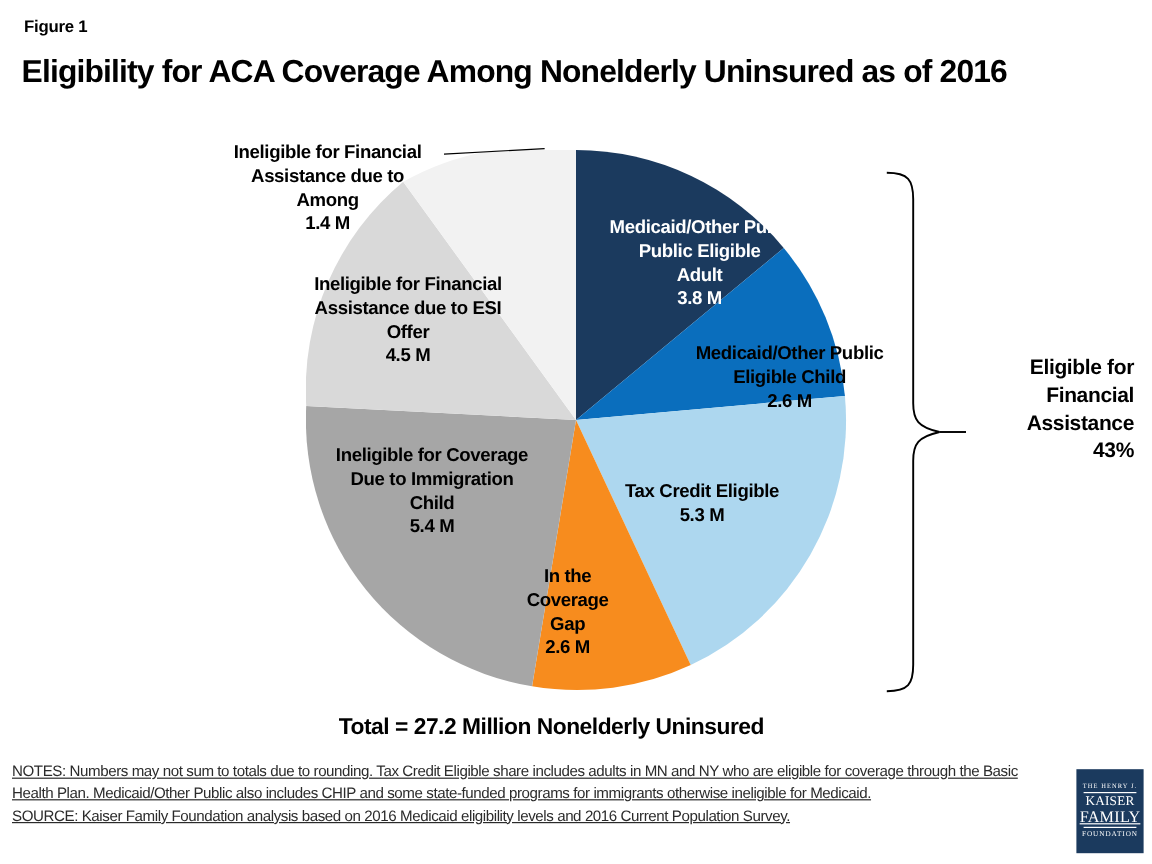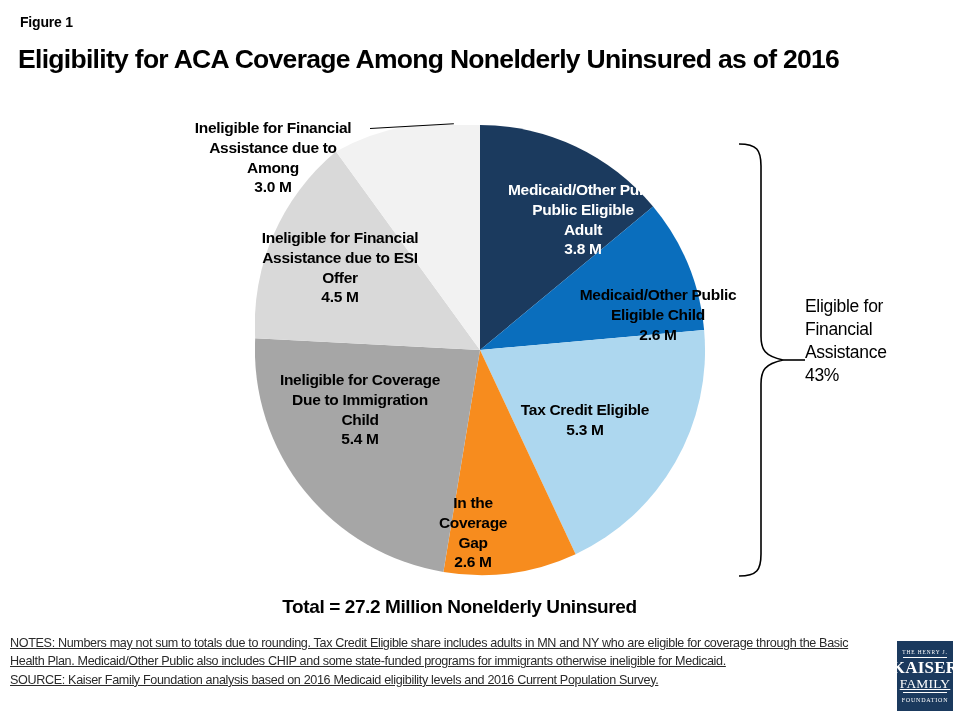--- a/index.html
+++ b/index.html
@@ -35,22 +35,22 @@
   }
   .slice-label.white { color:#ffffff; }
 
   
   .leader {
     position:absolute; background:#000; height:1px;
   }
 
   .brace-label {
     position:absolute; left:805px; top:195px; width:140px;
-    font-size:17.5px; font-weight:normal; line-height:1.32;
-    text-align:left; letter-spacing:-0.3px;
+    font-size:17.5px; font-weight:bold; line-height:1.32;
+    text-align:right; letter-spacing:-0.3px;
   }
 
   .total-line {
     position:absolute; left:0; top:596px; width:919px;
     text-align:center; font-size:19px; font-weight:bold;
     letter-spacing:-0.4px;
   }
 
   
   .notes {
@@ -65,21 +65,21 @@
     position:absolute; left:897px; top:641px;
     width:56px; height:70px;
     background:#1b3a5e; color:#ffffff;
     display:flex; flex-direction:column;
     align-items:center; justify-content:center;
     font-family:"Liberation Serif", serif;
     box-sizing:border-box; padding:4px 2px;
   }
   .logo .l1 { font-size:5.4px; letter-spacing:0.9px; }
   .logo .hr { width:44px; height:1px; background:#fff; margin:1.5px 0; }
-  .logo .l2 { font-size:17px; letter-spacing:0.2px; line-height:1.02;font-weight:bold; }
+  .logo .l2 { font-size:11px; letter-spacing:0.2px; line-height:1.02; }
   .logo .l3 { font-size:13.5px; letter-spacing:0.2px; line-height:1.02;text-decoration:underline; }
   .logo .l4 { font-size:6px; letter-spacing:0.8px; margin-top:2px; }
 </style>
 </head>
 <body>
 
 <div class="fig-label">Figure 1</div>
 <div class="title">Eligibility for ACA Coverage Among Nonelderly Uninsured as of 2016</div>
 
 <div id="chart-stage">
@@ -94,38 +94,38 @@
     <path d="M225,225 L0.2,213.3 A225,225 0 0,1 81.0,26.5 Z" fill="#d9d9d9"></path>
     <path d="M225,225 L81.0,26.5 A225,225 0 0,1 225,0 Z" fill="#f2f2f2"></path>
   </svg>
 
   <div class="leader" style="left:370px; top:28px; width:84px; transform:rotate(-3.2deg); transform-origin:left center;"></div>
 
   <div class="slice-label" style="left:178px; top:18px; width:190px;">
     <div>Ineligible for Financial</div>
     <div>Assistance due to</div>
     <div>Among</div>
-    <div>3.0 M</div>
+    <div>1.4 M</div>
   </div>
 
   <div class="slice-label" style="left:240px; top:128px; width:200px;">
     <div>Ineligible for Financial</div>
     <div>Assistance due to ESI</div>
     <div>Offer</div>
     <div>4.5 M</div>
   </div>
 
   <div class="slice-label" style="left:260px; top:270px; width:200px;">
     <div>Ineligible for Coverage</div>
     <div>Due to Immigration</div>
     <div>Child</div>
     <div>5.4 M</div>
   </div>
 
-  <div class="slice-label" style="left:428px; top:393px; width:90px;">
+  <div class="slice-label" style="left:428px; top:371px; width:90px;">
     <div>In the</div>
     <div>Coverage</div>
     <div>Gap</div>
     <div>2.6 M</div>
   </div>
 
   <div class="slice-label" style="left:500px; top:300px; width:170px;">
     <div>Tax Credit Eligible</div>
     <div>5.3 M</div>
   </div>

